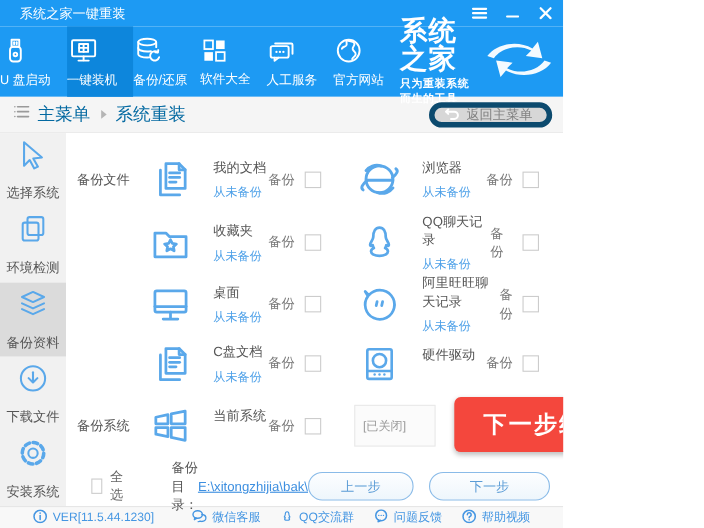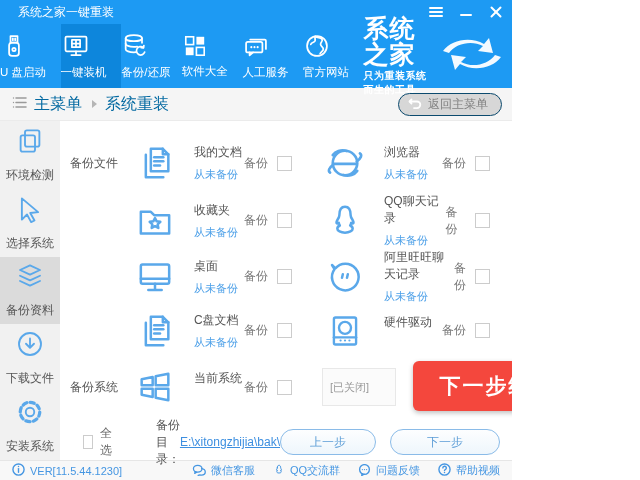--- a/index.html
+++ b/index.html
@@ -21,21 +21,21 @@
   .nav-item .nlabel { font-size:11.5px; white-space:nowrap; }
   .nav-item svg { display:block; }
   .brand { margin-left:auto; margin-right:8px; display:flex; align-items:center; gap:6px; color:#fff; }
   .brand-name { font-size:25px; font-weight:bold; letter-spacing:1px; line-height:1.05; }
   .brand-tag { font-size:10px; letter-spacing:0.5px; margin-top:2px;font-weight:bold; }
 
   
   .crumbbar { height:33px; background:#f5f5f5; display:flex; align-items:center; padding:0 10px 0 12px; border-bottom:1px solid #ebebeb; }
   .crumb-text { font-size:16px; color:#0369a1; margin-left:7px; }
   .crumb-sep { width:0; height:0; border-left:5px solid #b5b5b5; border-top:4px solid transparent; border-bottom:4px solid transparent; margin:0 8px 0 10px; }
-  .back-btn { margin-left:auto; height:23px; padding:0 13px 0 9px; display:flex; align-items:center; gap:6px; background:#d7d7d7; border:1px solid #0c4a6e; border-radius:12px; font-size:12px; color:#808080; cursor:pointer; }
+  .back-btn { margin-left:auto; height:23px; padding:0 13px 0 9px; display:flex; align-items:center; gap:6px; background:#d7d7d7; border:5px solid #0c4a6e; border-radius:12px; font-size:12px; color:#808080; cursor:pointer; }
 
   
   .bodyrow { display:flex; height:339px; }
   .sidebar { width:90px; background:#f1f1f1; display:flex; flex-direction:column; }
   .side-item { flex:1; display:flex; flex-direction:column; align-items:center; justify-content:center; gap:7px; cursor:pointer; color:#5aa8ea; }
   .side-item.active { background:#dbdbdb; }
   .side-item .slabel { font-size:12px; color:#555; }
 
   .main { flex:1; background:#fff; position:relative; display:flex; flex-direction:column; }
   .rows { flex:1; padding-top:13px; }
@@ -63,21 +63,21 @@
   .cb-small { width:14px; height:14px; border:1px solid #ccc; background:#fff; cursor:pointer; }
   .sel-lab { font-size:12px; color:#666; }
   .dir-wrap { margin-left:40px; font-size:12px; color:#555; display:flex; align-items:center; }
   .dir-link { color:#3d8fe0; text-decoration:underline; cursor:pointer; }
   .step-btns { margin-left:auto; margin-right:12px; display:flex; gap:14px; }
   .step-btn { height:26px; border:1px solid #8abbe8; border-radius:13px; background:linear-gradient(#fdfeff,#eef6fc); color:#5b9cd6; font-size:12px; display:flex; align-items:center; justify-content:center; cursor:pointer; }
   .prev { width:96px; }
   .next { width:110px; }
 
   
-  .footer { height:20px; background:#f8f8f8; border-top:1px solid #e6e6e6; display:flex; align-items:center; padding:0 12px; font-size:11px; color:#4596e2; }
+  .footer { height:20px; background:#f8f8f8; border-top:1px solid #e6e6e6; display:flex; align-items:center; padding:0 30px; font-size:11px; color:#4596e2; }
   .ver { display:flex; align-items:center; gap:5px; }
   .flinks { margin-left:auto; display:flex; align-items:center; gap:18px; }
   .flink { display:flex; align-items:center; gap:5px; cursor:pointer; color:#4596e2; }
 
   .cursor { position:absolute; left:563px; top:437px; z-index:9; pointer-events:none; }
 
   svg.ic { stroke:currentColor; fill:none; stroke-width:1.5; stroke-linecap:round; stroke-linejoin:round; }
 </style>
 </head>
 <body>
@@ -212,30 +212,30 @@
           </svg></span>
       <span>返回主菜单</span>
     </div>
   </div>
 
   <div class="bodyrow">
 
     <div class="sidebar">
       <div class="side-item">
         <span><svg class="ic" width="30" height="30" viewBox="0 0 24 24">
+              <path d="M5.5 3.5 L18.5 14.5 L12.2 15.2 L15.6 21.2 L12.9 22.5 L9.6 16.4 L5.5 20.5 Z"></path>
+            </svg></span>
+        <span class="slabel">选择系统</span>
+      </div>
+      <div class="side-item">
+        <span><svg class="ic" width="30" height="30" viewBox="0 0 24 24">
               <rect x="8" y="3.5" width="11.5" height="13" rx="1.5"></rect>
               <rect x="4.5" y="7.5" width="11.5" height="13" rx="1.5"></rect>
             </svg></span>
         <span class="slabel">环境检测</span>
-      </div>
-      <div class="side-item">
-        <span><svg class="ic" width="30" height="30" viewBox="0 0 24 24">
-              <path d="M5.5 3.5 L18.5 14.5 L12.2 15.2 L15.6 21.2 L12.9 22.5 L9.6 16.4 L5.5 20.5 Z"></path>
-            </svg></span>
-        <span class="slabel">选择系统</span>
       </div>
       <div class="side-item active">
         <span><svg class="ic" width="32" height="30" viewBox="0 0 24 24">
               <path d="M12 3.5 L20 7.2 L12 10.9 L4 7.2 Z"></path>
               <path d="M4 11.8 L12 15.5 L20 11.8"></path>
               <path d="M4 16 L12 19.7 L20 16"></path>
             </svg></span>
         <span class="slabel">备份资料</span>
       </div>
       <div class="side-item">

